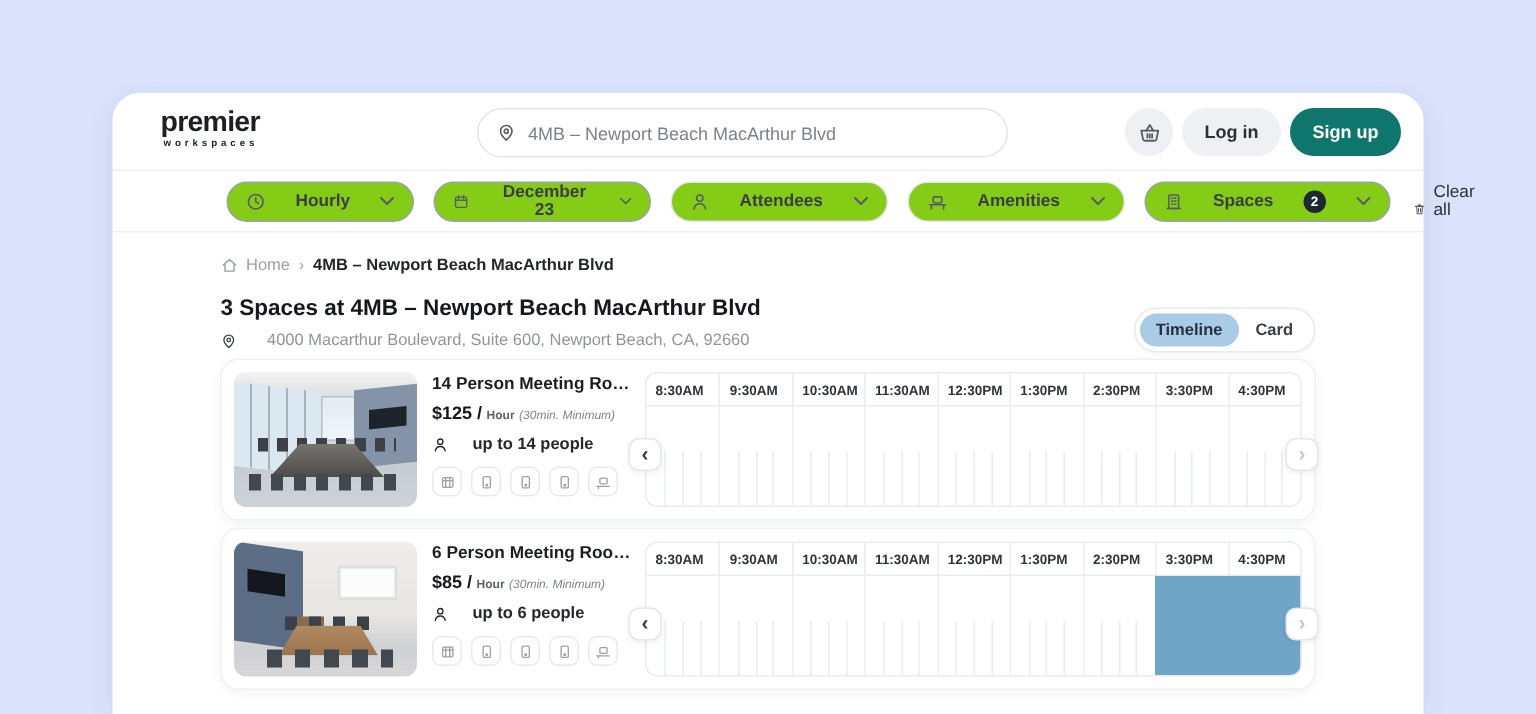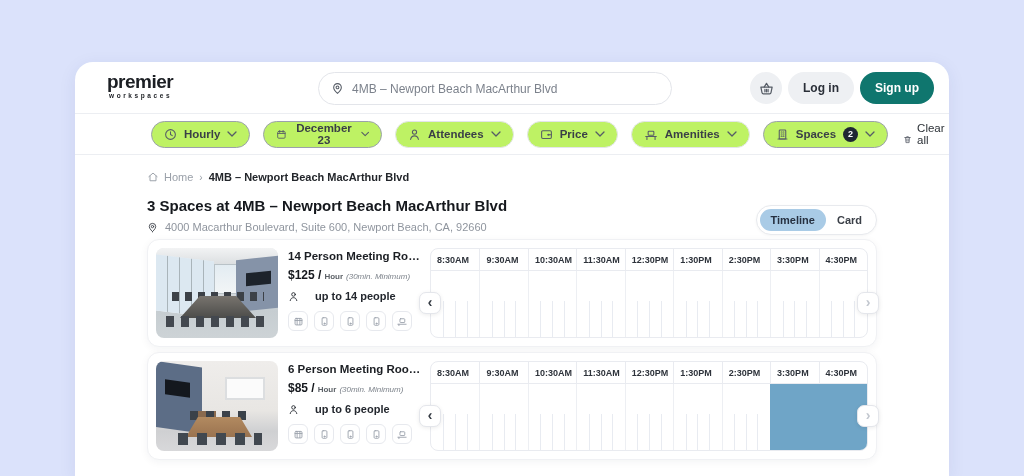--- a/index.html
+++ b/index.html
@@ -19,38 +19,38 @@
   .search svg { flex:0 0 auto; margin-right:8px; }
   .search input { border:0; outline:0; width:100%; font-family:inherit; font-size:12px; color:#7c828c; background:transparent; }
   .top-actions { position:absolute; right:15px; top:10px; display:flex; align-items:center; gap:6px; }
   .icon-btn { width:32px; height:32px; border-radius:50%; background:#eef0f3; border:0; display:flex; align-items:center; justify-content:center; cursor:pointer; }
   .pill-btn { height:32px; border:0; border-radius:16px; padding:0 15px; font-family:inherit; font-size:12px; font-weight:600; cursor:pointer; }
   .pill-btn.light { background:#eef0f3; color:#2a2f38; }
   .pill-btn.dark  { background:#0f766e; color:#ffffff; }
 
   
   .filterbar { height:41px; border-bottom:1px solid #eceef2; display:flex; align-items:center; padding-left:76px; gap:13px; }
-  .fpill { height:27px; display:flex; align-items:center; gap:7px; padding:0 12px; border-radius:15px;
-           background:#bef264; border:1px solid #e3e5ea; font-size:11.5px; font-weight:600; color:#3a3f47; cursor:pointer; font-family:inherit; }
+  .fpill { height:27px; display:flex; align-items:center; gap:20px; padding:0 12px; border-radius:15px;
+           background:#84cc16; border:1px solid #e3e5ea; font-size:11.5px; font-weight:600; color:#3a3f47; cursor:pointer; font-family:inherit; }
   .fpill.active { border-color:#9ba1ab; }
   .fpill svg { display:block; }
   .badge { width:15px; height:15px; border-radius:50%; background:#1f2733; color:#fff; font-size:9px; font-weight:700;
            display:flex; align-items:center; justify-content:center; }
   .clear { display:flex; align-items:flex-end; gap:5px; font-size:11.5px; font-weight:400; color:#2b3036; cursor:pointer; margin-left:2px; }
 
   
   .content { padding:16px 72px 0 72px; position:relative; }
   .breadcrumb { display:flex; align-items:center; gap:6px; font-size:11px; margin-bottom:14px; }
   .breadcrumb .home { color:#9aa0a9; display:flex; gap:5px; cursor:pointer; }
   .breadcrumb .sep { color:#9aa0a9; font-size:10px; }
   .breadcrumb .cur { color:#23262b; font-weight:700; }
 
   .results-head { display:flex; justify-content:space-between; align-items:flex-start; margin-bottom:4px; }
   .page-title { font-size:15px; font-weight:700; color:#15181d; }
-  .addr { display:flex; align-items:center; gap:7px; margin-top:7px; font-size:11px; color:#8f959e; }
+  .addr { display:flex; align-items:center; gap:20px; margin-top:7px; font-size:11px; color:#8f959e; }
   .view-toggle { margin-top:8px; background:#fff; border:1px solid #e8eaee; border-radius:16px; padding:3px; display:flex; box-shadow:0 1px 3px rgba(0,0,0,.04); }
   .seg { border:0; background:transparent; border-radius:13px; padding:5px 11px; font-family:inherit; font-size:11px; font-weight:600; color:#3a3f47; cursor:pointer; }
   .seg.on { background:#a9cbe6; color:#263040; }
 
   
   .listing { width:730px; height:108px; background:#fff; border:1px solid #f0f1f4; border-radius:12px;
              box-shadow:0 2px 8px rgba(20,30,60,.05); display:flex; padding:8px; margin-bottom:5px; }
   .photo { width:122px; height:90px; border-radius:8px; overflow:hidden; position:relative; flex:0 0 auto; }
   .ph { position:absolute; }
 
@@ -166,31 +166,20 @@
       <svg width="13" height="13" viewBox="0 0 16 16">
           <circle cx="8" cy="5" r="2.6"></circle>
           <path d="M3.2 14c.6-3 2.4-4.3 4.8-4.3S12.2 11 12.8 14"></path>
         </svg>
       <span>Attendees</span>
       <svg width="10" height="6" viewBox="0 0 10 6">
           <path d="M1 1l4 4 4-4"></path>
         </svg>
     </button>
     <button class="fpill">
-      <svg width="13" height="13" viewBox="0 0 16 16">
-          <rect x="2" y="3.5" width="12" height="9.5" rx="1.5"></rect>
-          <path d="M9.5 8.2h4.5"></path>
-          <circle cx="10.5" cy="8.2" r="0.6"></circle>
-        </svg>
-      <span>Price</span>
-      <svg width="10" height="6" viewBox="0 0 10 6">
-          <path d="M1 1l4 4 4-4"></path>
-        </svg>
-    </button>
-    <button class="fpill">
       <svg width="14" height="13" viewBox="0 0 16 16">
           <path d="M1.5 10.5h13"></path>
           <rect x="4.5" y="4" width="7" height="5" rx="1"></rect>
           <path d="M3 10.5V14M13 10.5V14"></path>
         </svg>
       <span>Amenities</span>
       <svg width="10" height="6" viewBox="0 0 10 6">
           <path d="M1 1l4 4 4-4"></path>
         </svg>
     </button>

